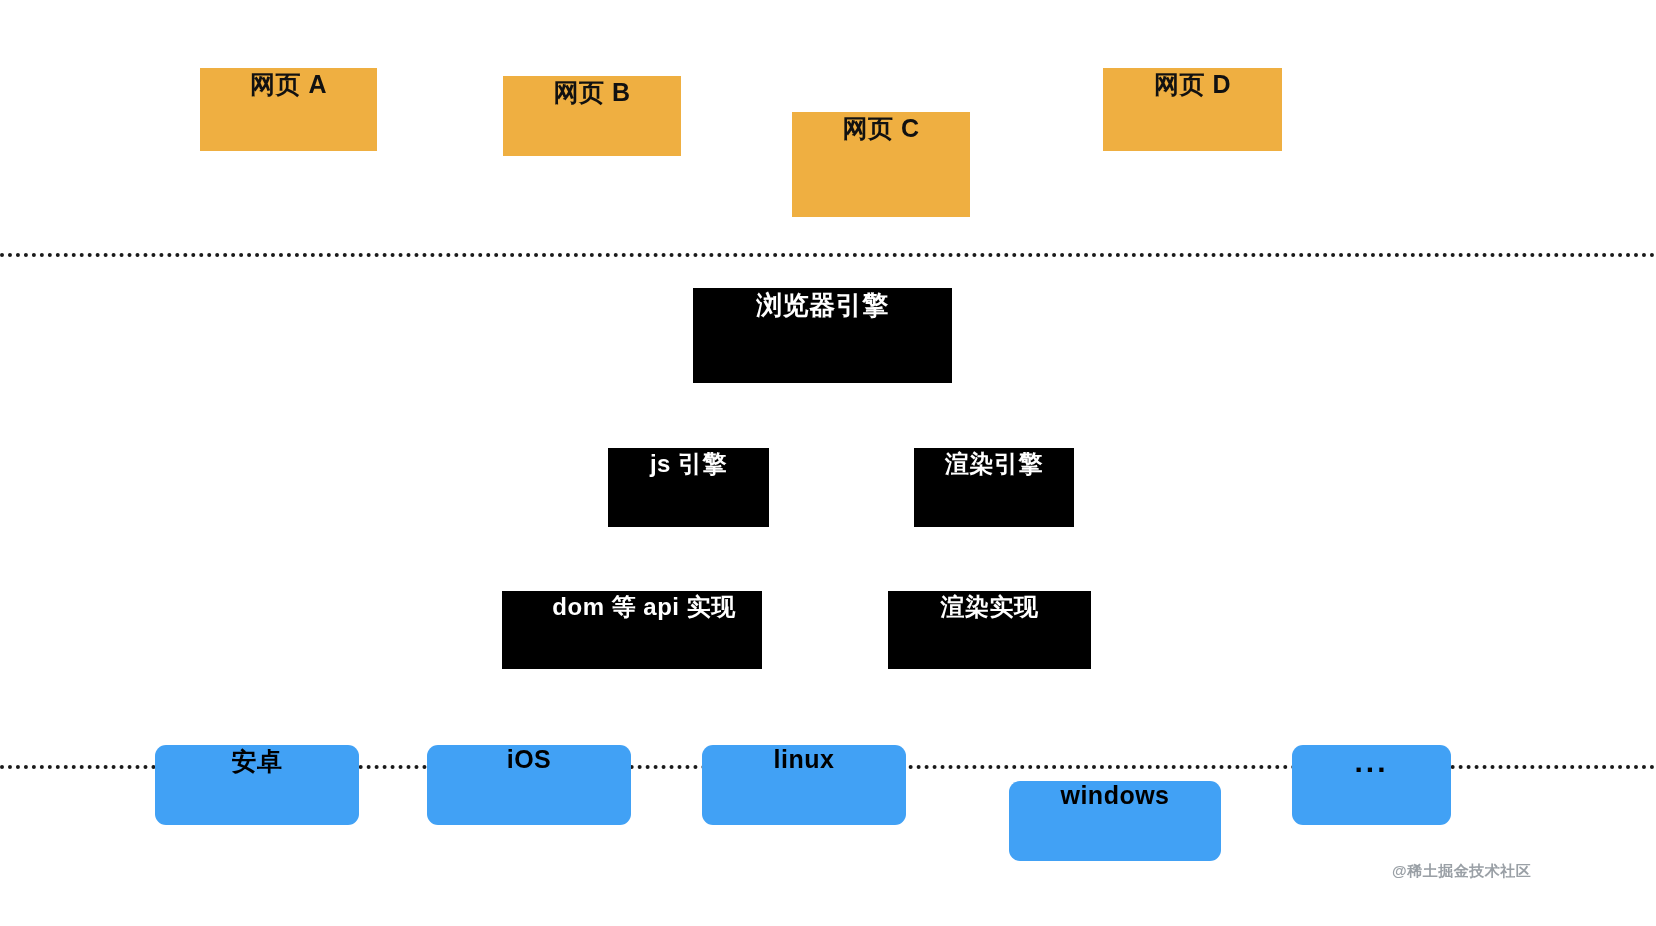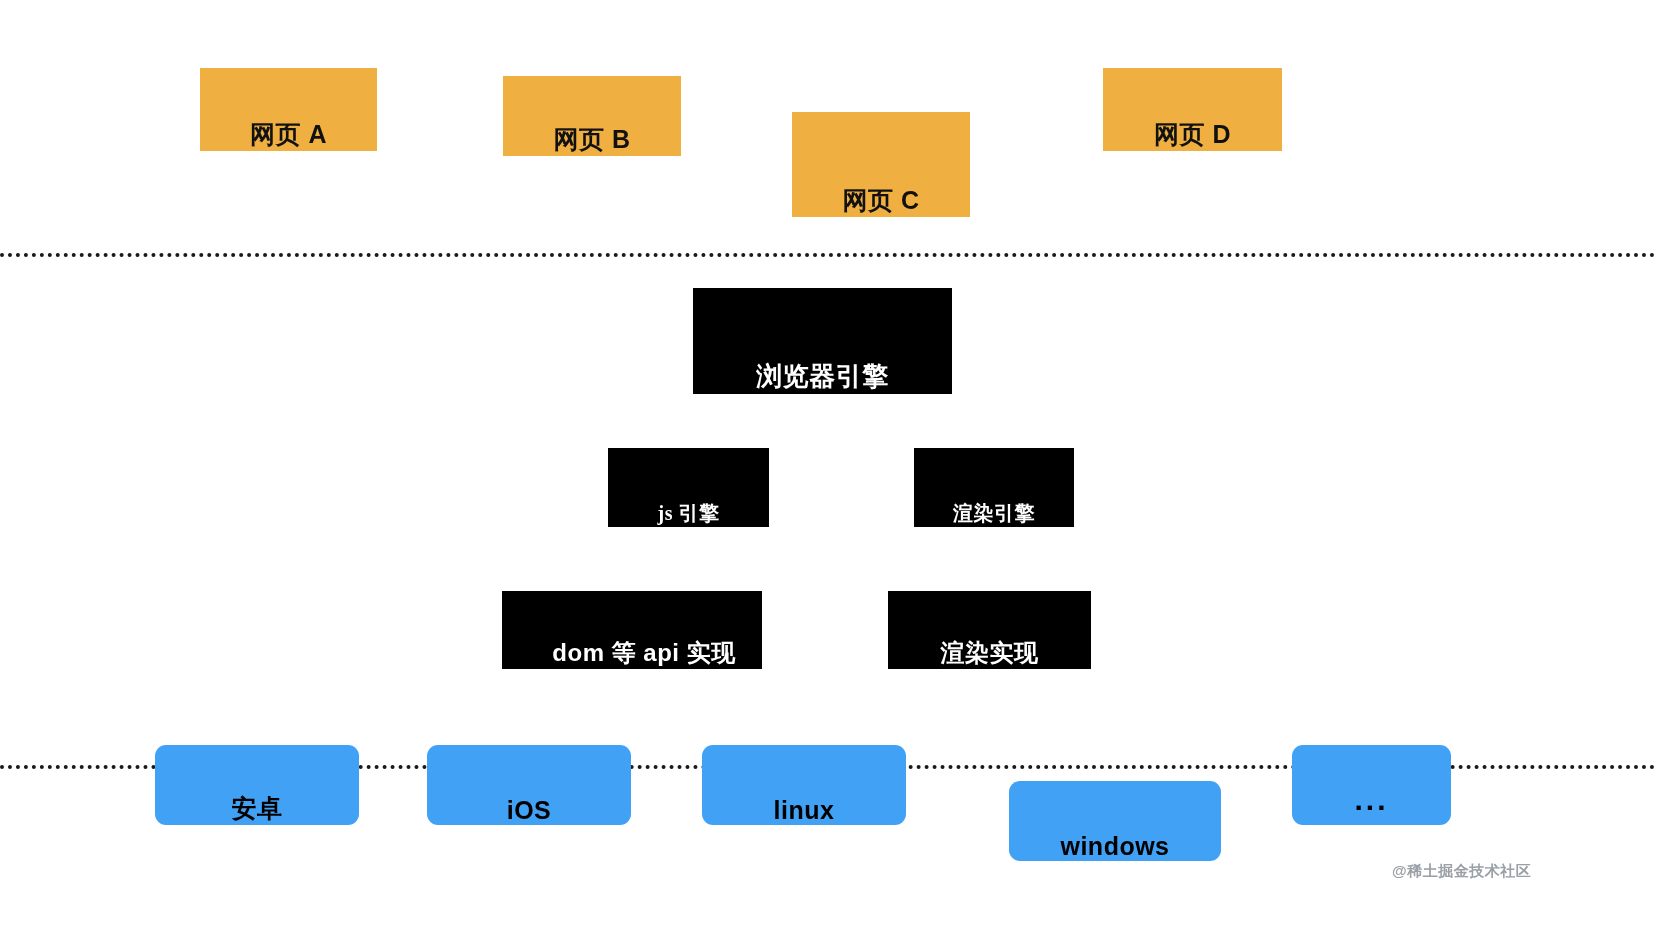--- a/index.html
+++ b/index.html
@@ -16,21 +16,21 @@
     width: 1656px;
     height: 926px;
     background: #ffffff;
     overflow: hidden;
   }
 
   
   .node {
     position: absolute;
     display: flex;
-    align-items: flex-end;
+    align-items: flex-start;
     justify-content: center;
     box-sizing: border-box;
     font-weight: 700;
     letter-spacing: 0.5px;
     white-space: nowrap;
     user-select: none;
   }
 
   
   .node.page {
@@ -38,21 +38,21 @@
     color: #111111;
     font-size: 25px;
   }
 
   
   .node.engine {
     background: #000000;
     color: #ffffff;
   }
   .node.engine.lvl1 { font-size: 26px; }
-  .node.engine.lvl2 { font-size: 20px; font-family: Liberation Serif, serif; }
+  .node.engine.lvl2 { font-size: 24px; }
   .node.engine.lvl3 { font-size: 24px; }
 
   
   .node.os {
     background: #41a1f5;
     color: #000000;
     font-size: 25px;
     border-radius: 11px;
   }
   .node.os.ellipsis {
@@ -100,21 +100,21 @@
         <span>网页 D</span>
       </div>
     </div>
 
   <div id="dividers">
       <div class="divider" style="top: 253px;"></div>
       <div class="divider" style="top: 765px;"></div>
     </div>
 
   <div id="engine-layer">
-      <div class="node engine lvl1" style="left: 693px; top: 288px; width: 259px; height: 106px;">
+      <div class="node engine lvl1" style="left: 693px; top: 288px; width: 259px; height: 95px;">
         <span>浏览器引擎</span>
       </div>
       <div class="node engine lvl2" style="left: 608px; top: 448px; width: 161px; height: 79px;">
         <span>js 引擎</span>
       </div>
       <div class="node engine lvl2" style="left: 866px; top: 448px; width: 160px; height: 79px; margin-left: 48px;">
         <span>渲染引擎</span>
       </div>
       <div class="node engine lvl3" style="left: 502px; top: 591px; width: 260px; height: 78px; padding-left: 24px;">
         <span>dom 等 api 实现</span>

